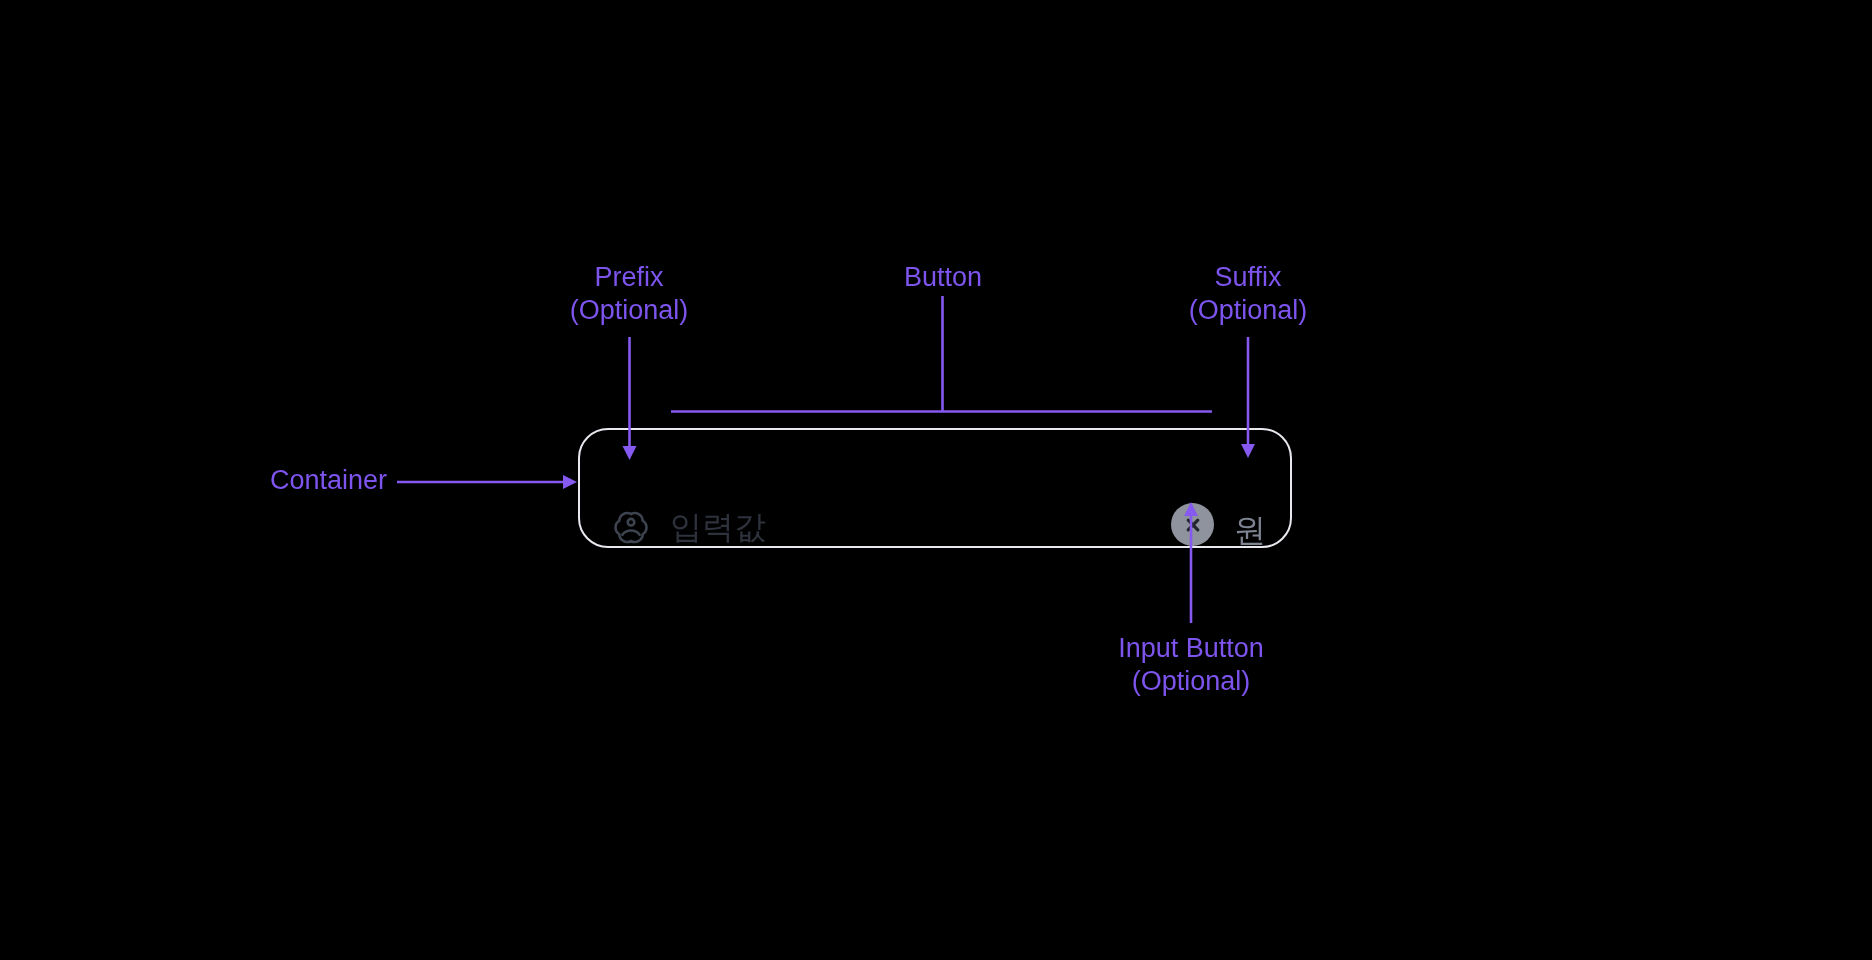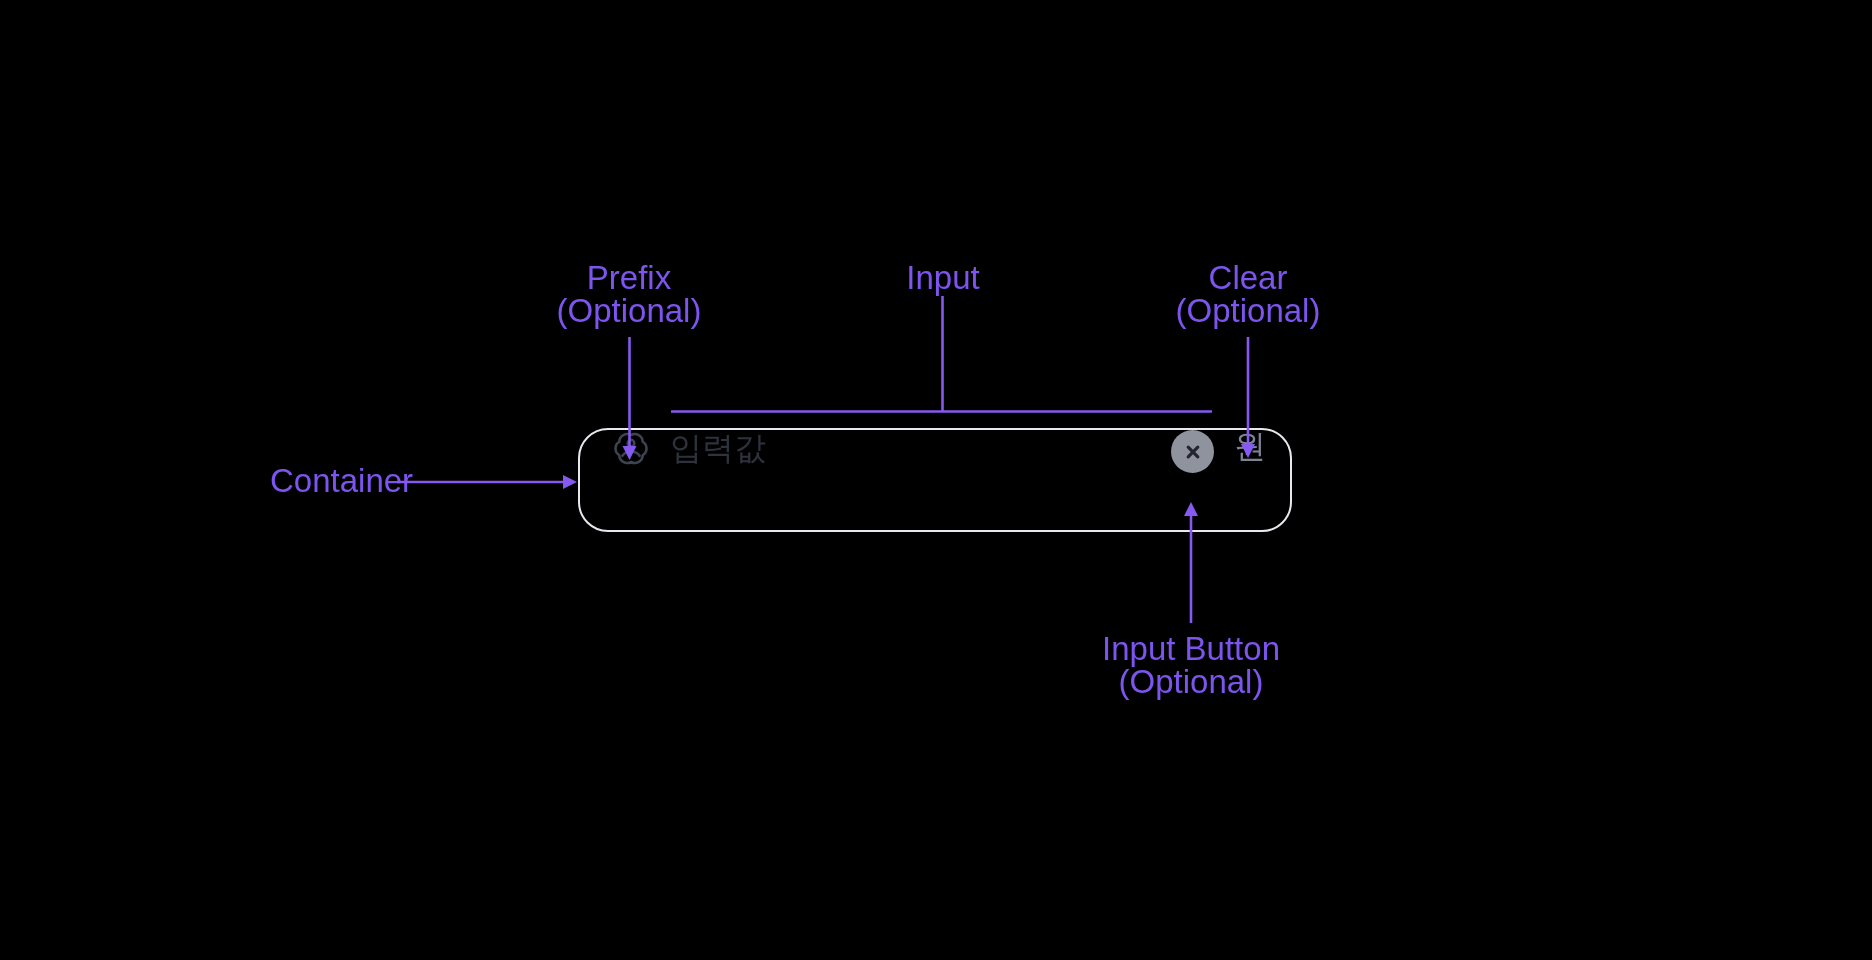--- a/index.html
+++ b/index.html
@@ -16,21 +16,21 @@
     overflow: hidden;
     font-family: "Liberation Sans", "DejaVu Sans", sans-serif;
   }
 
   
   .label {
     position: absolute;
     transform: translateX(-50%);
     text-align: center;
     color: var(--label-purple, #7d55ee);
-    font-size: 33px;
+    font-size: 27px;
     line-height: 33px;
     font-weight: 500;
     white-space: nowrap;
   }
   .label.left-anchored {
     transform: none;
     text-align: right;
   }
 
   
@@ -48,27 +48,27 @@
   .connectors polygon {
     fill: var(--arrow-purple, #8659f0);
   }
 
   
   .input-container {
     position: absolute;
     left: 578px;
     top: 428px;
     width: 714px;
-    height: 104px;
+    height: 120px;
     box-sizing: border-box;
     border: 2px solid var(--container-border, #e9e8ee);
     border-radius: 30px;
     background: transparent;
     display: flex;
-    align-items: flex-start;
+    align-items: flex-end;
     padding: 0 24px 0 33px;
     z-index: 1;
   }
   .prefix-icon {
     flex: 0 0 auto;
     width: 36px;
     height: 37px;
     display: block;
   }
   .prefix-icon svg {
@@ -122,25 +122,25 @@
 <body>
 
 <div class="stage">
 
   <div class="label" style="left:629px; top:261px;">
     <div>Prefix</div>
     <div>(Optional)</div>
   </div>
 
   <div class="label" style="left:943px; top:261px;">
-    <div>Input</div>
+    <div>Button</div>
   </div>
 
   <div class="label" style="left:1248px; top:261px;">
-    <div>Clear</div>
+    <div>Suffix</div>
     <div>(Optional)</div>
   </div>
 
   <div class="label left-anchored" style="left:270px; top:464px;">
     <div>Container</div>
   </div>
 
   <div class="label" style="left:1191px; top:632px;">
     <div>Input Button</div>
     <div>(Optional)</div>

